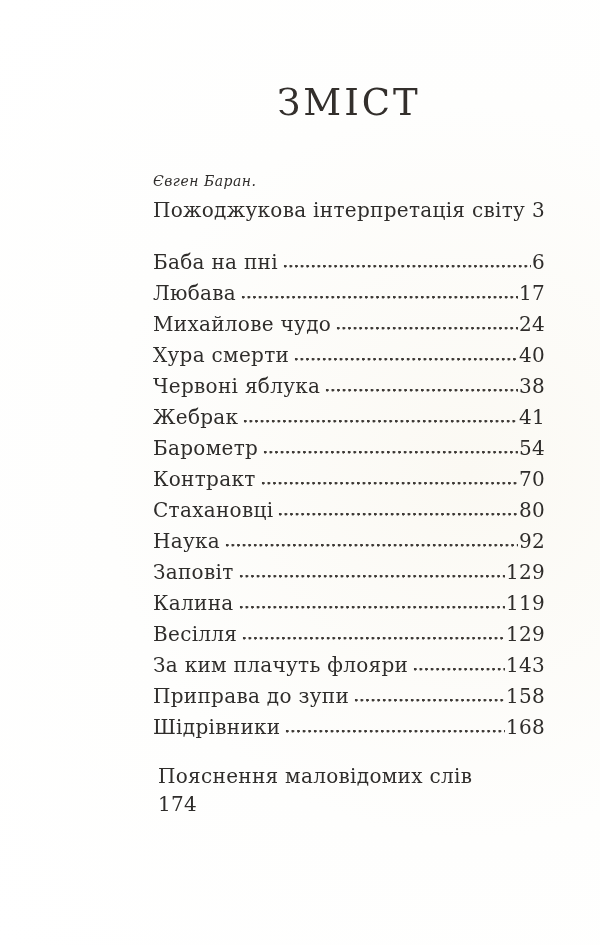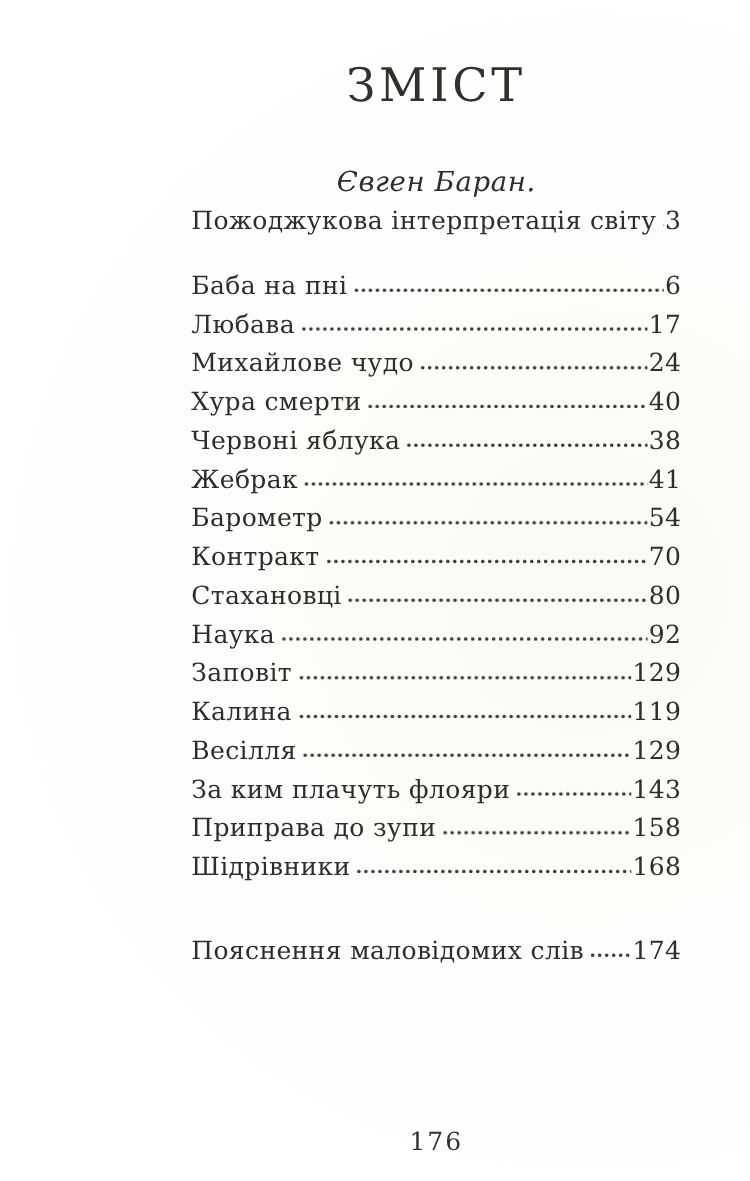--- a/index.html
+++ b/index.html
@@ -20,37 +20,36 @@
     color: #2f2d2b;
     background: radial-gradient(ellipse at 78% 50%, #fbf9f3 0%, #fefefd 55%, #ffffff 100%);
   }
   .content {
     position: absolute;
     left: 153px;
     top: 0;
     width: 392px;
   }
   .title {
-    margin-top: 48px;
+    margin-top: 82px;
     text-align: center;
     font-size: 37px;
     line-height: 42px;
     letter-spacing: 3px;
     font-weight: normal;
     color: #332f2c;
   }
   .preface {
     margin-top: 42px;
   }
   .author {
     font-style: italic;
-    font-size: 22px;
+    font-size: 14px;
     line-height: 30px;
     letter-spacing: 0.5px;
-    text-align: center;
   }
   .row {
     display: flex;
     align-items: baseline;
     height: 31px;
     font-size: 20px;
     line-height: 28px;
     letter-spacing: 0.3px;
   }
   .row .lbl {
@@ -64,21 +63,22 @@
     background-size: 5.6px 7px;
     background-repeat: repeat-x;
   }
   .row .pg {
     white-space: nowrap;
   }
   .toc-list {
     margin-top: 21px;
   }
   .glossary {
-    margin-top: 36px;
+    margin-top: 18px;
+    flex-direction: column;
   }
   .footer {
     position: absolute;
     left: 153px;
     top: 901px;
     width: 392px;
     text-align: center;
     font-size: 20px;
     letter-spacing: 1.5px;
     color: #343230;
@@ -185,14 +185,13 @@
     </div>
 
     <div class="row glossary">
       <span class="lbl">Пояснення маловідомих слів</span>
       <span class="dots"></span>
       <span class="pg">174</span>
     </div>
 
   </div>
 
-  <div class="footer">176</div>
 </div>
 
 </body></html>

